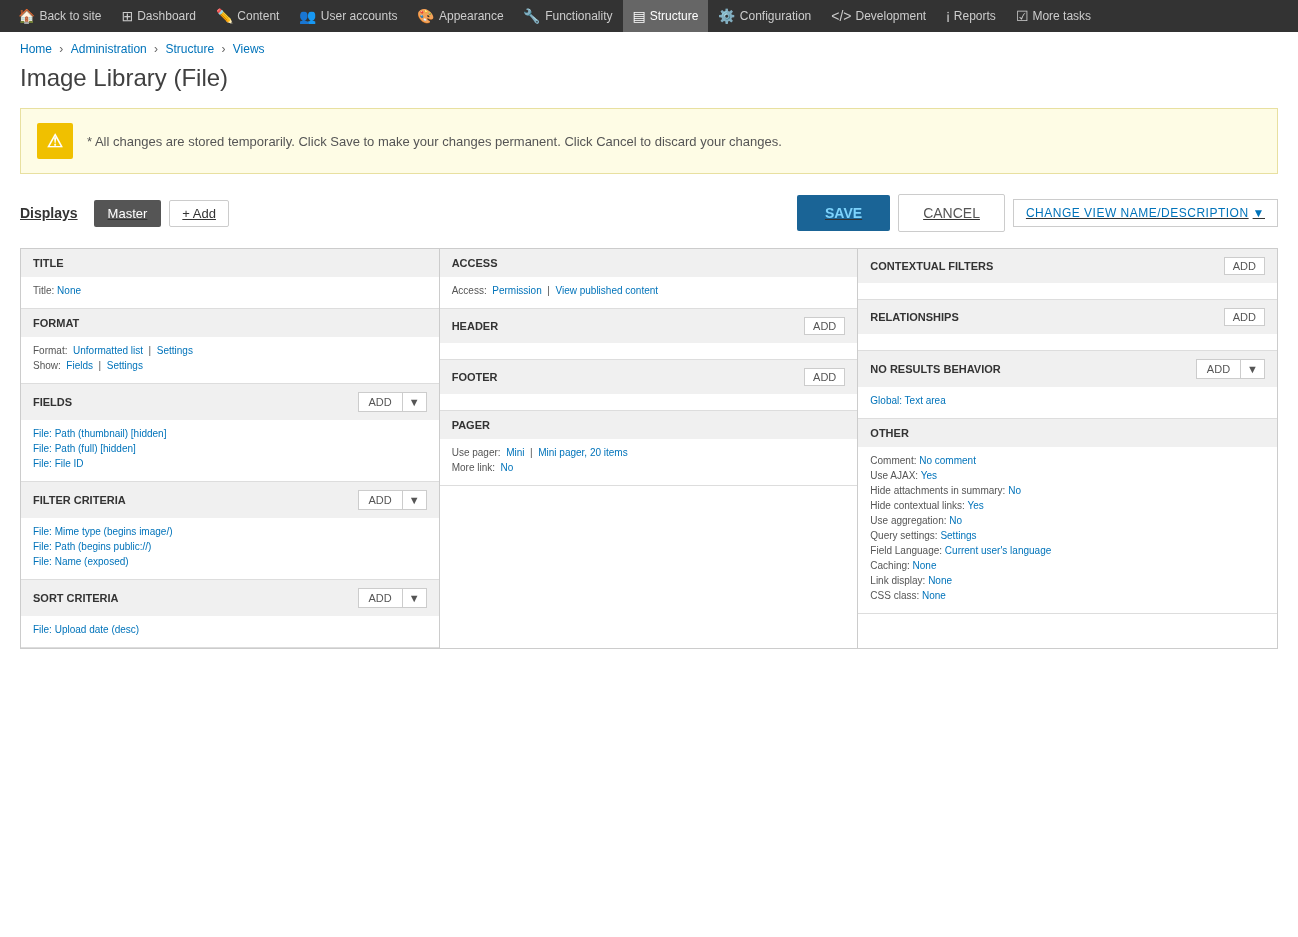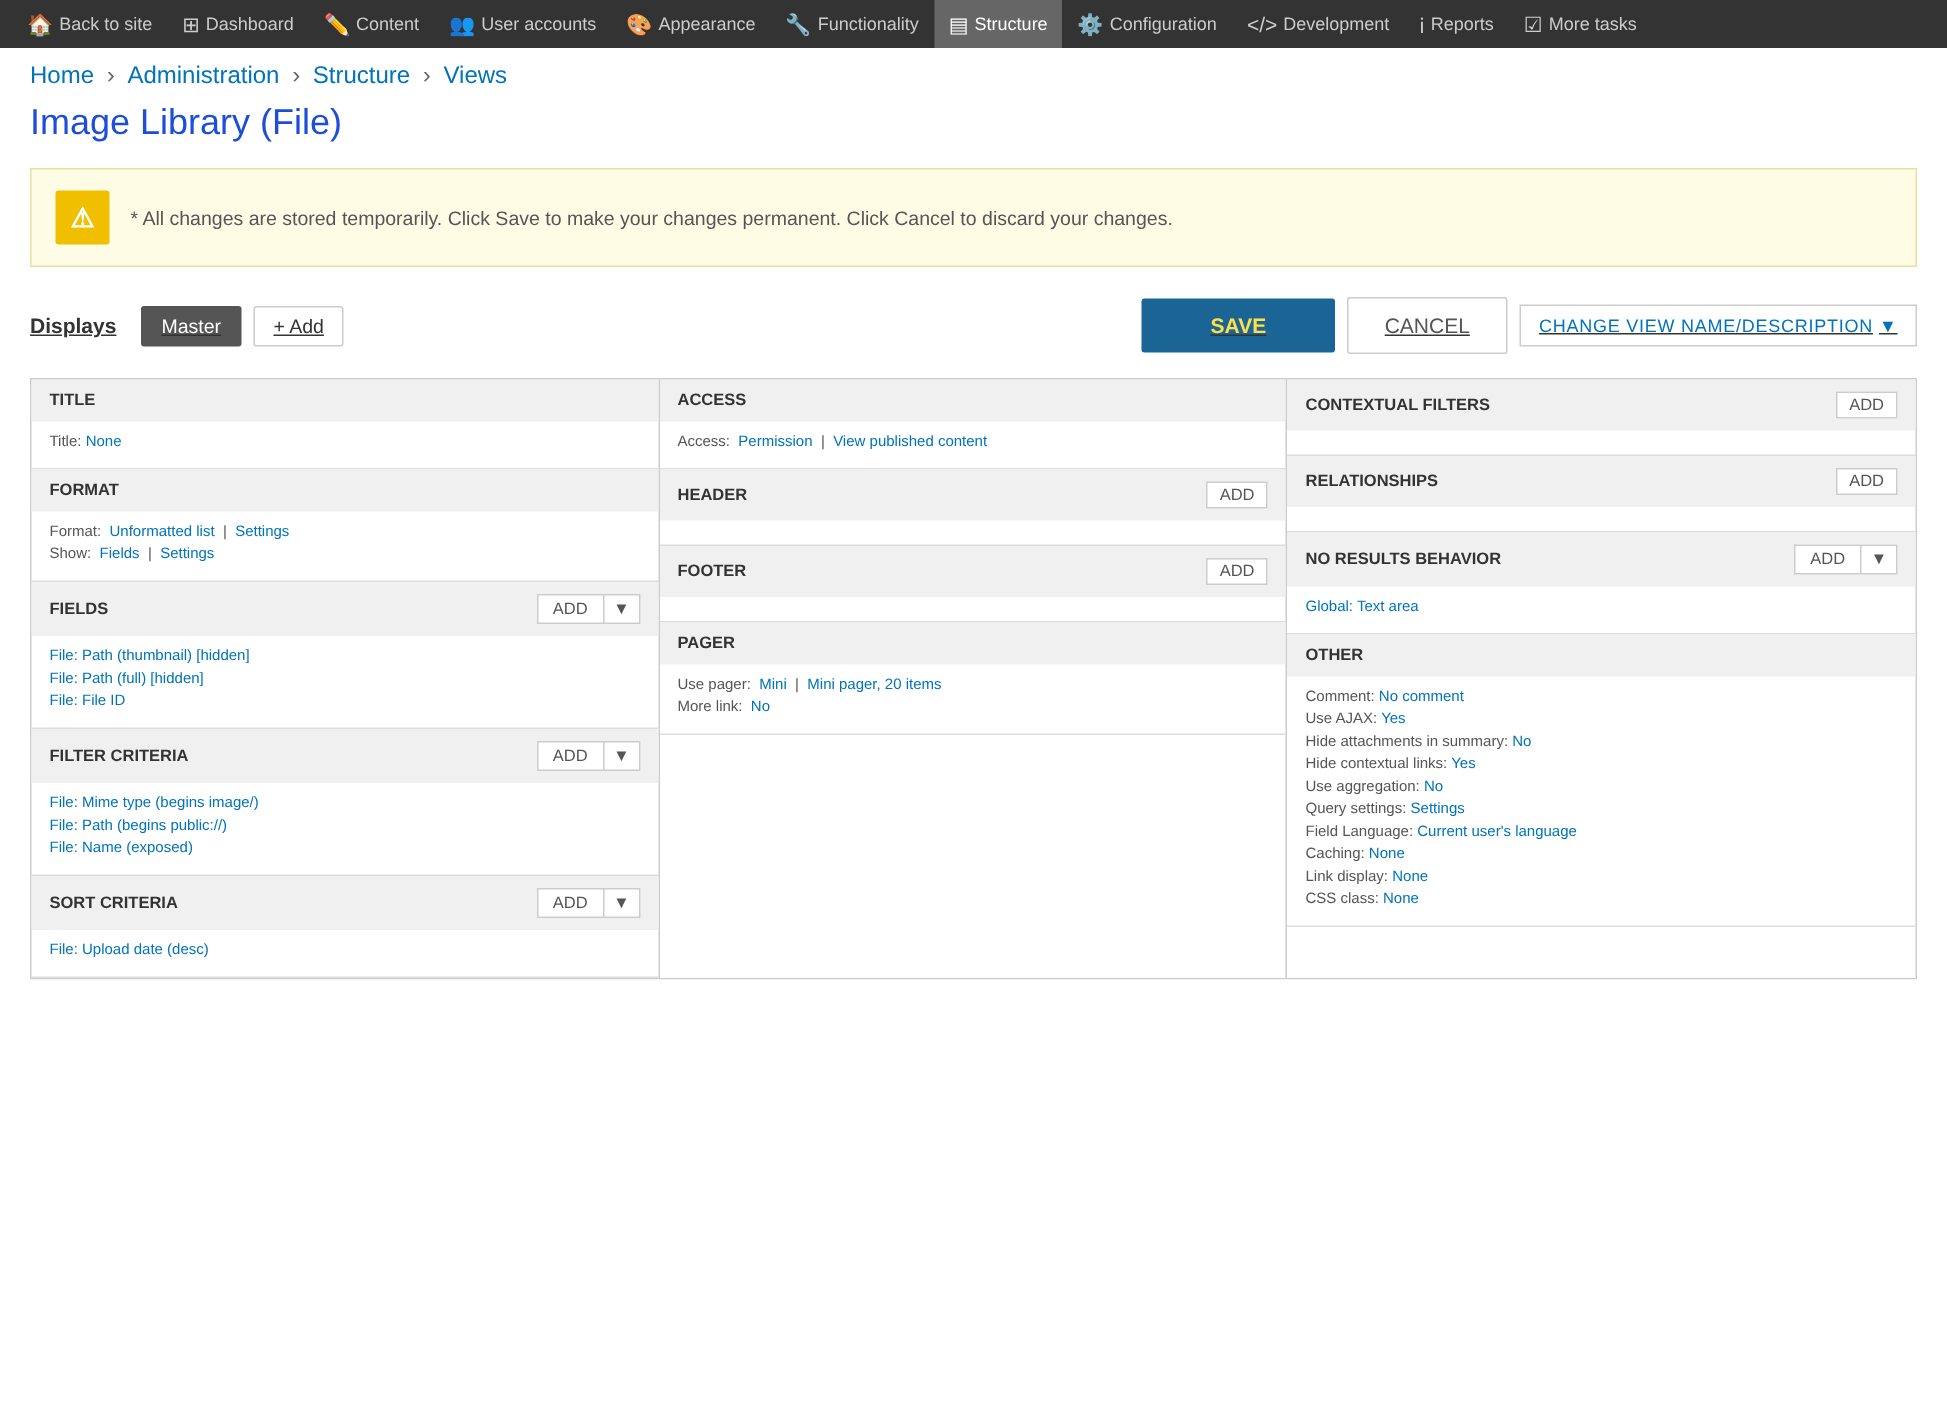--- a/index.html
+++ b/index.html
@@ -25,32 +25,32 @@
       font-size: 12px;
       cursor: pointer;
       white-space: nowrap;
     }
     .nav-item.active { background: #666; color: #fff; }
     .nav-icon { font-size: 14px; }
 
     
     .breadcrumb {
       padding: 10px 20px 4px;
-      font-size: 16px;
+      font-size: 12px;
       color: #666;
     }
     .breadcrumb a { color: #0073ba; text-decoration: none; }
     .breadcrumb span { color: #666; margin: 0 4px; }
 
     
     .page-title {
       padding: 4px 20px 16px;
       font-size: 24px;
       font-weight: normal;
-      color: #1d4ed8;
+      color: #404040;
     }
 
     
     .warning-banner {
       margin: 0 20px 20px;
       background: #fefce5;
       border: 1px solid #e8e0a0;
       display: flex;
       align-items: center;
       padding: 14px 16px;
@@ -98,23 +98,23 @@
       color: #333;
       border: 1px solid #ccc;
       padding: 5px 12px;
       font-size: 13px;
       cursor: pointer;
       border-radius: 2px;
     }
     .displays-right { display: flex; align-items: center; gap: 8px; }
     .btn-save {
       background: #1a6496;
-      color: #fde047;
+      color: #7dd3fc;
       border: none;
-      padding: 10px 46px;
+      padding: 10px 28px;
       font-size: 14px;
       font-weight: bold;
       cursor: pointer;
       border-radius: 2px;
     }
     .btn-cancel {
       background: #fff;
       color: #555;
       border: 1px solid #ccc;
       padding: 10px 24px;

